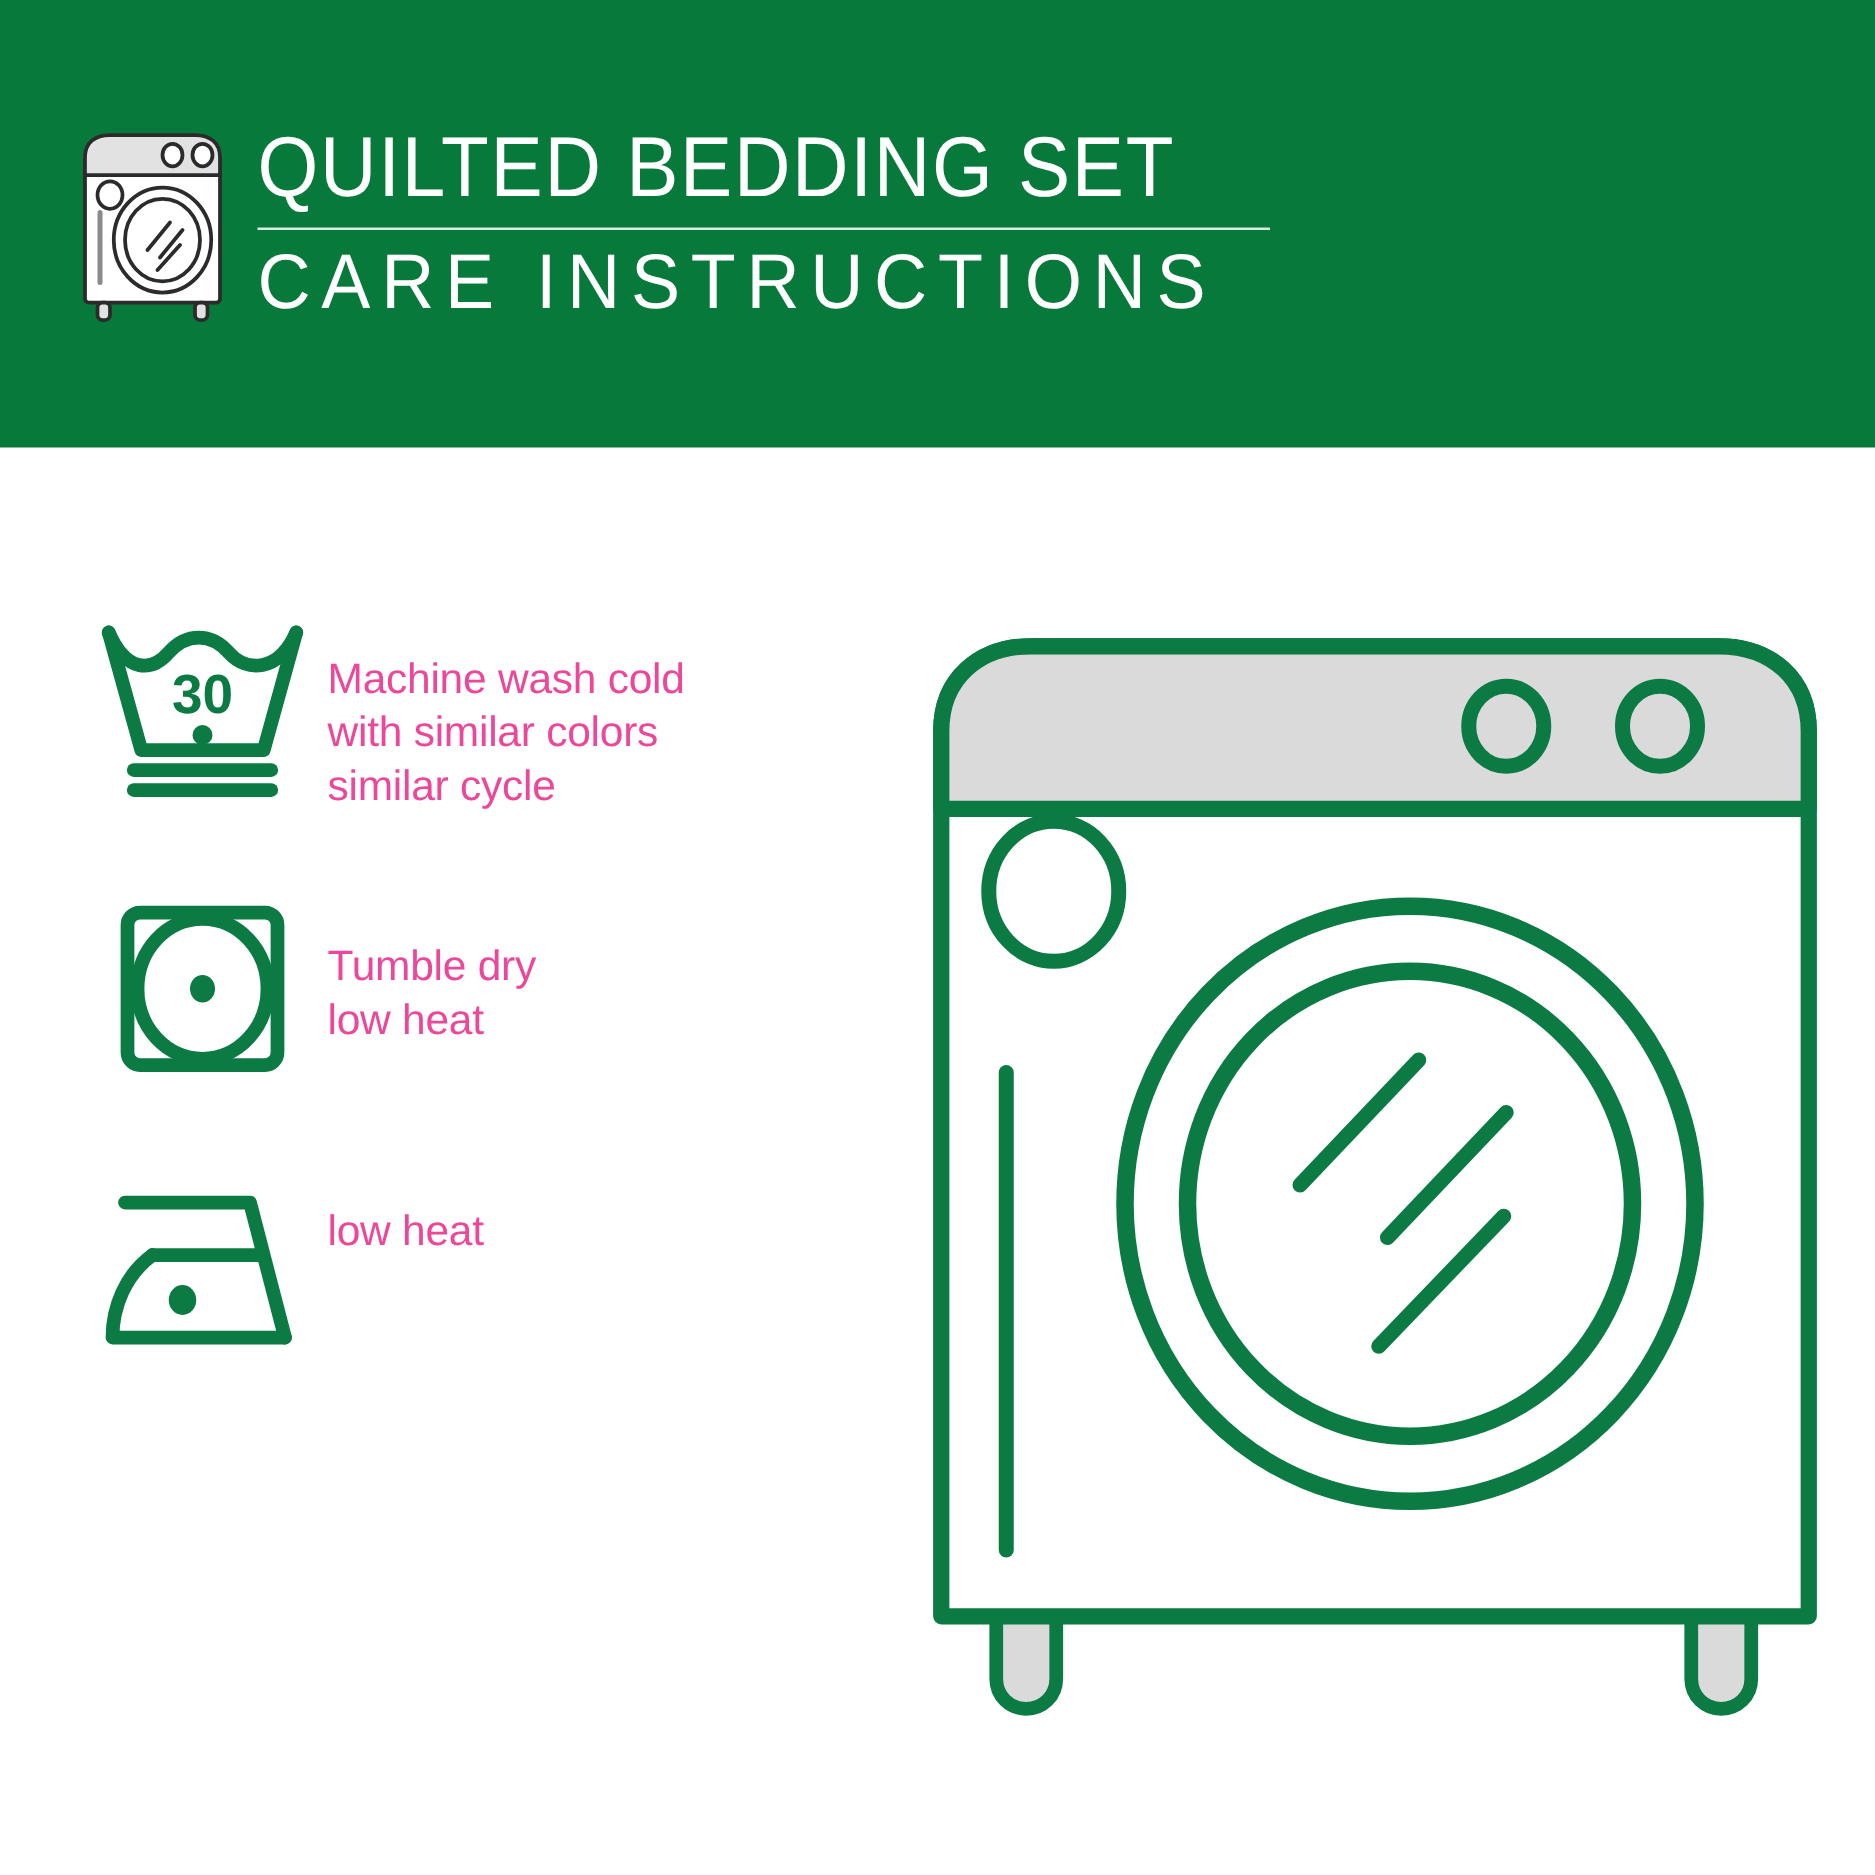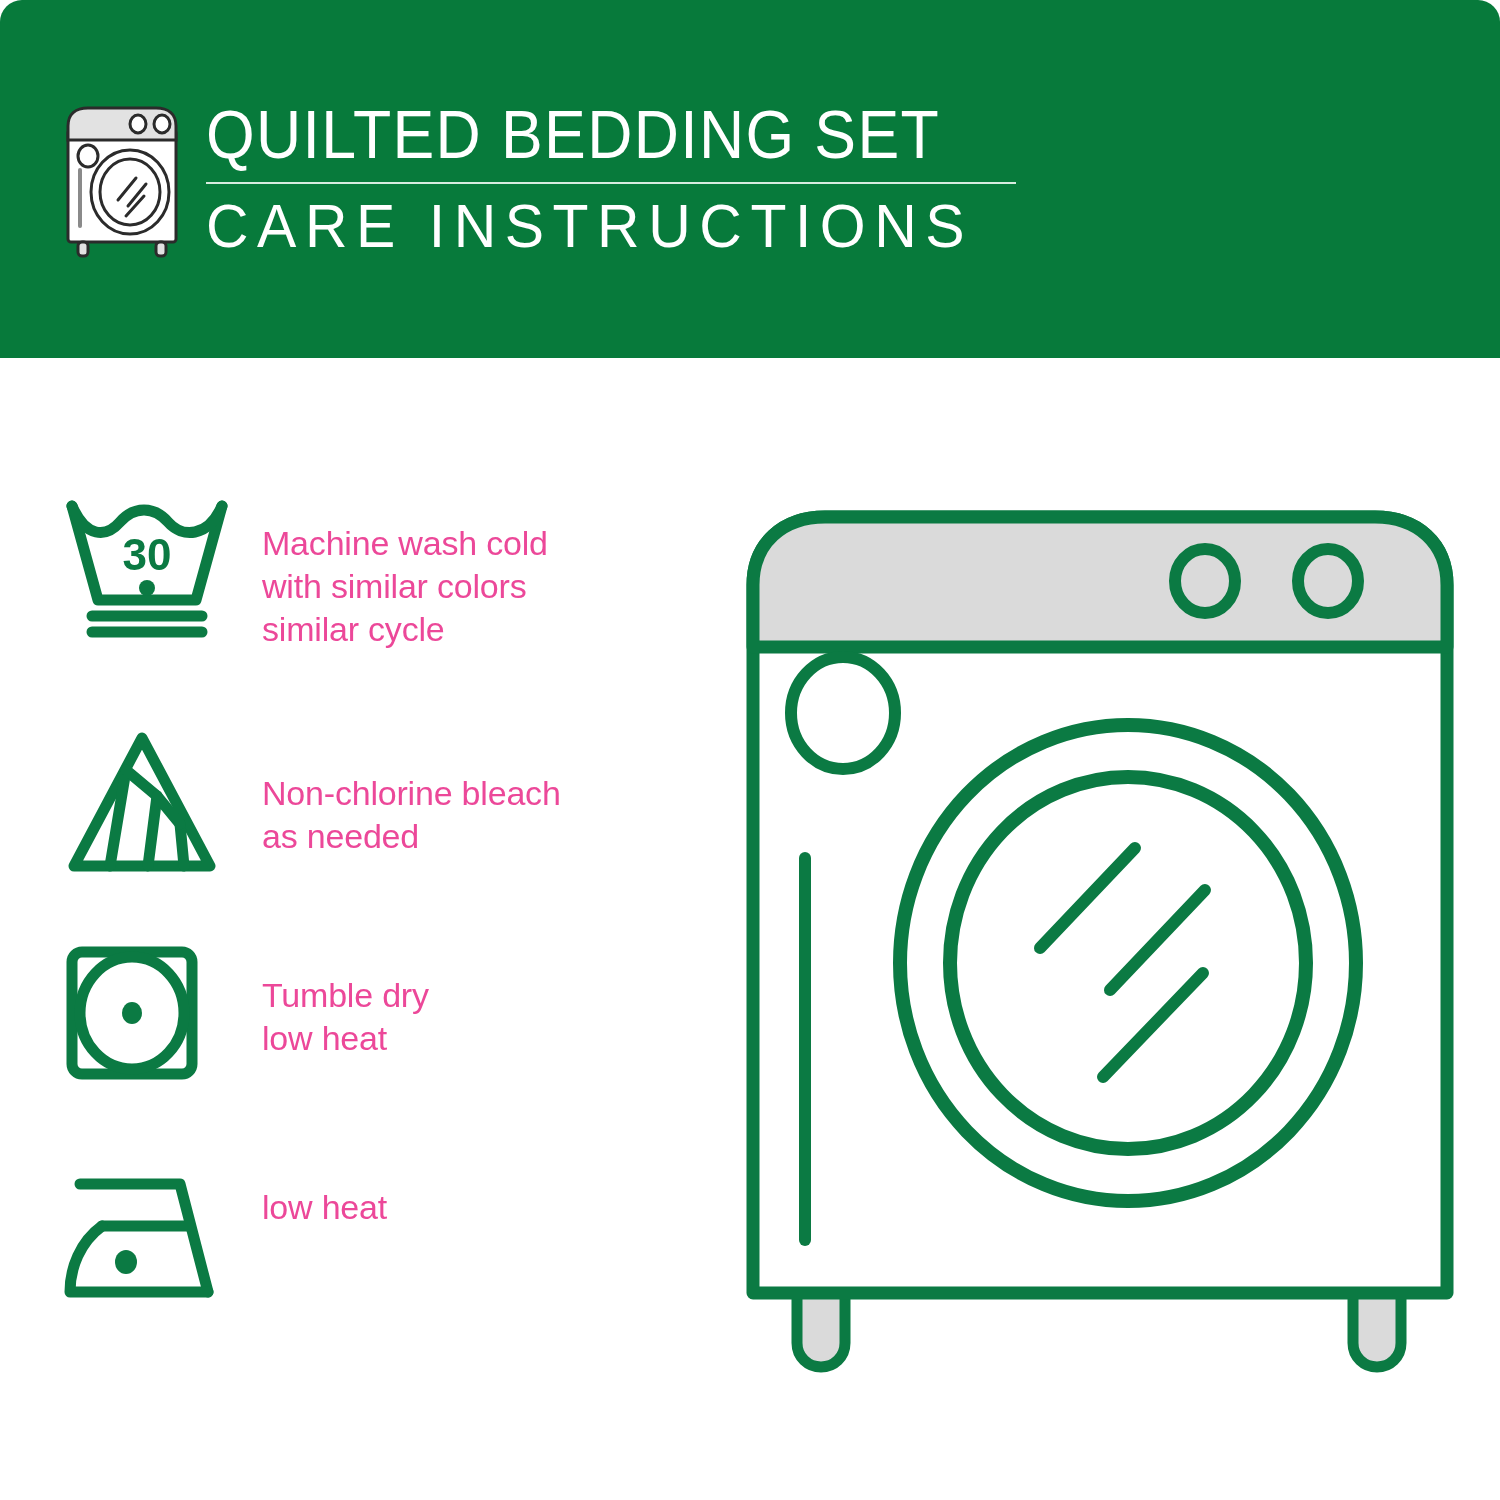--- a/index.html
+++ b/index.html
@@ -9,21 +9,20 @@
   }
   body {
     font-family: "Liberation Sans", sans-serif;
   }
   #page {
     position: relative;
     width: 1500px;
     height: 1500px;
     background: #ffffff;
     overflow: hidden;
-    border-radius: 22px;
   }
 
   
   #header-banner {
     position: absolute;
     left: 0;
     top: 0;
     width: 1500px;
     height: 358px;
     background: #077A3B;
@@ -90,21 +89,21 @@
     display: flex;
     flex-direction: row;
     align-items: flex-start;
     height: 222px;
   }
   .care-icon-wrap {
     flex: 0 0 200px;
     width: 200px;
     display: flex;
     align-items: flex-start;
-    justify-content: flex-start;
+    justify-content: center;
   }
   .care-icon {
     display: block;
   }
   .care-text {
     flex: 1 1 auto;
     color: #ec4899;
     font-family: "Liberation Sans", sans-serif;
     font-size: 34px;
     line-height: 43px;
@@ -187,40 +186,20 @@
           <circle cx="85" cy="96" r="8" fill="#0B7A43"></circle>
         </svg>
       </div>
       <div class="care-text">
         <span class="tline">Machine wash cold</span>
         <span class="tline">with similar colors</span>
         <span class="tline">similar cycle</span>
       </div>
     </div>
 
-    <div class="care-row row-bleach">
-      <div class="care-icon-wrap">
-        <svg class="care-icon" width="160" height="150" viewBox="0 0 160 150" xmlns="http://www.w3.org/2000/svg">
-          <g fill="none" stroke="#0B7A43" stroke-width="11" stroke-linecap="round" stroke-linejoin="round">
-
-            <path d="M80 12 L148 140 L12 140 Z"></path>
-
-            <path d="M64 44 L48 140"></path>
-            <path d="M95 70 L86 140"></path>
-            <path d="M118 98 L122 140"></path>
-            <path d="M64 44 L95 70"></path>
-            <path d="M95 70 L118 98"></path>
-          </g>
-        </svg>
-      </div>
-      <div class="care-text">
-        <span class="tline">Non-chlorine bleach</span>
-        <span class="tline">as needed</span>
-      </div>
-    </div>
 
     <div class="care-row row-dry">
       <div class="care-icon-wrap">
         <svg class="care-icon" width="140" height="142" viewBox="0 0 140 142" xmlns="http://www.w3.org/2000/svg">
           <rect x="10" y="10" width="120" height="122" rx="10" fill="none" stroke="#0B7A43" stroke-width="11"></rect>
           <ellipse cx="70" cy="71" rx="52" ry="56" fill="none" stroke="#0B7A43" stroke-width="11"></ellipse>
           <ellipse cx="70" cy="71" rx="10" ry="11" fill="#0B7A43"></ellipse>
         </svg>
       </div>
       <div class="care-text">

